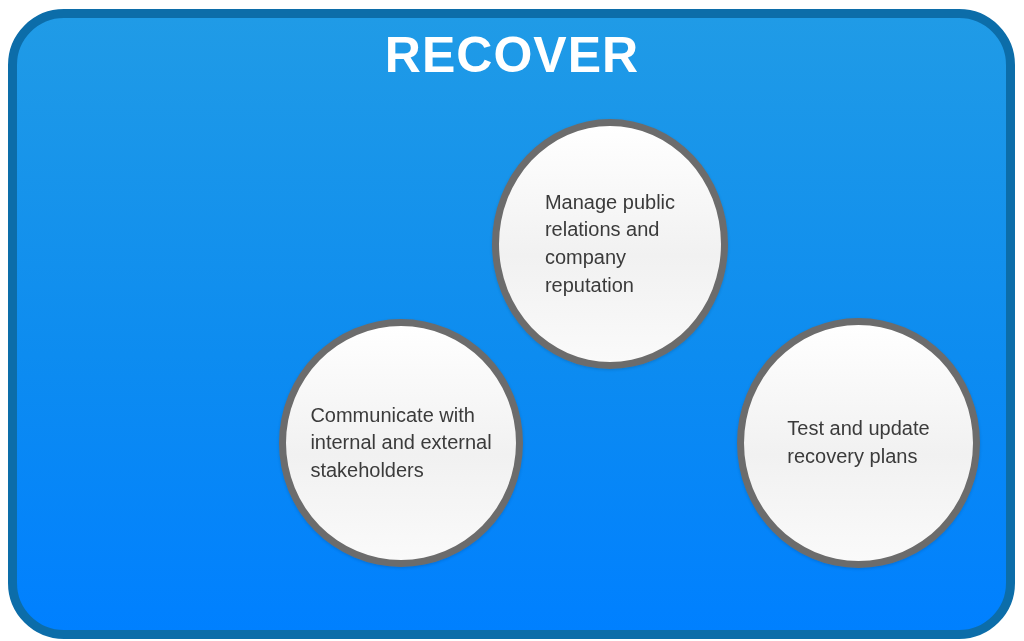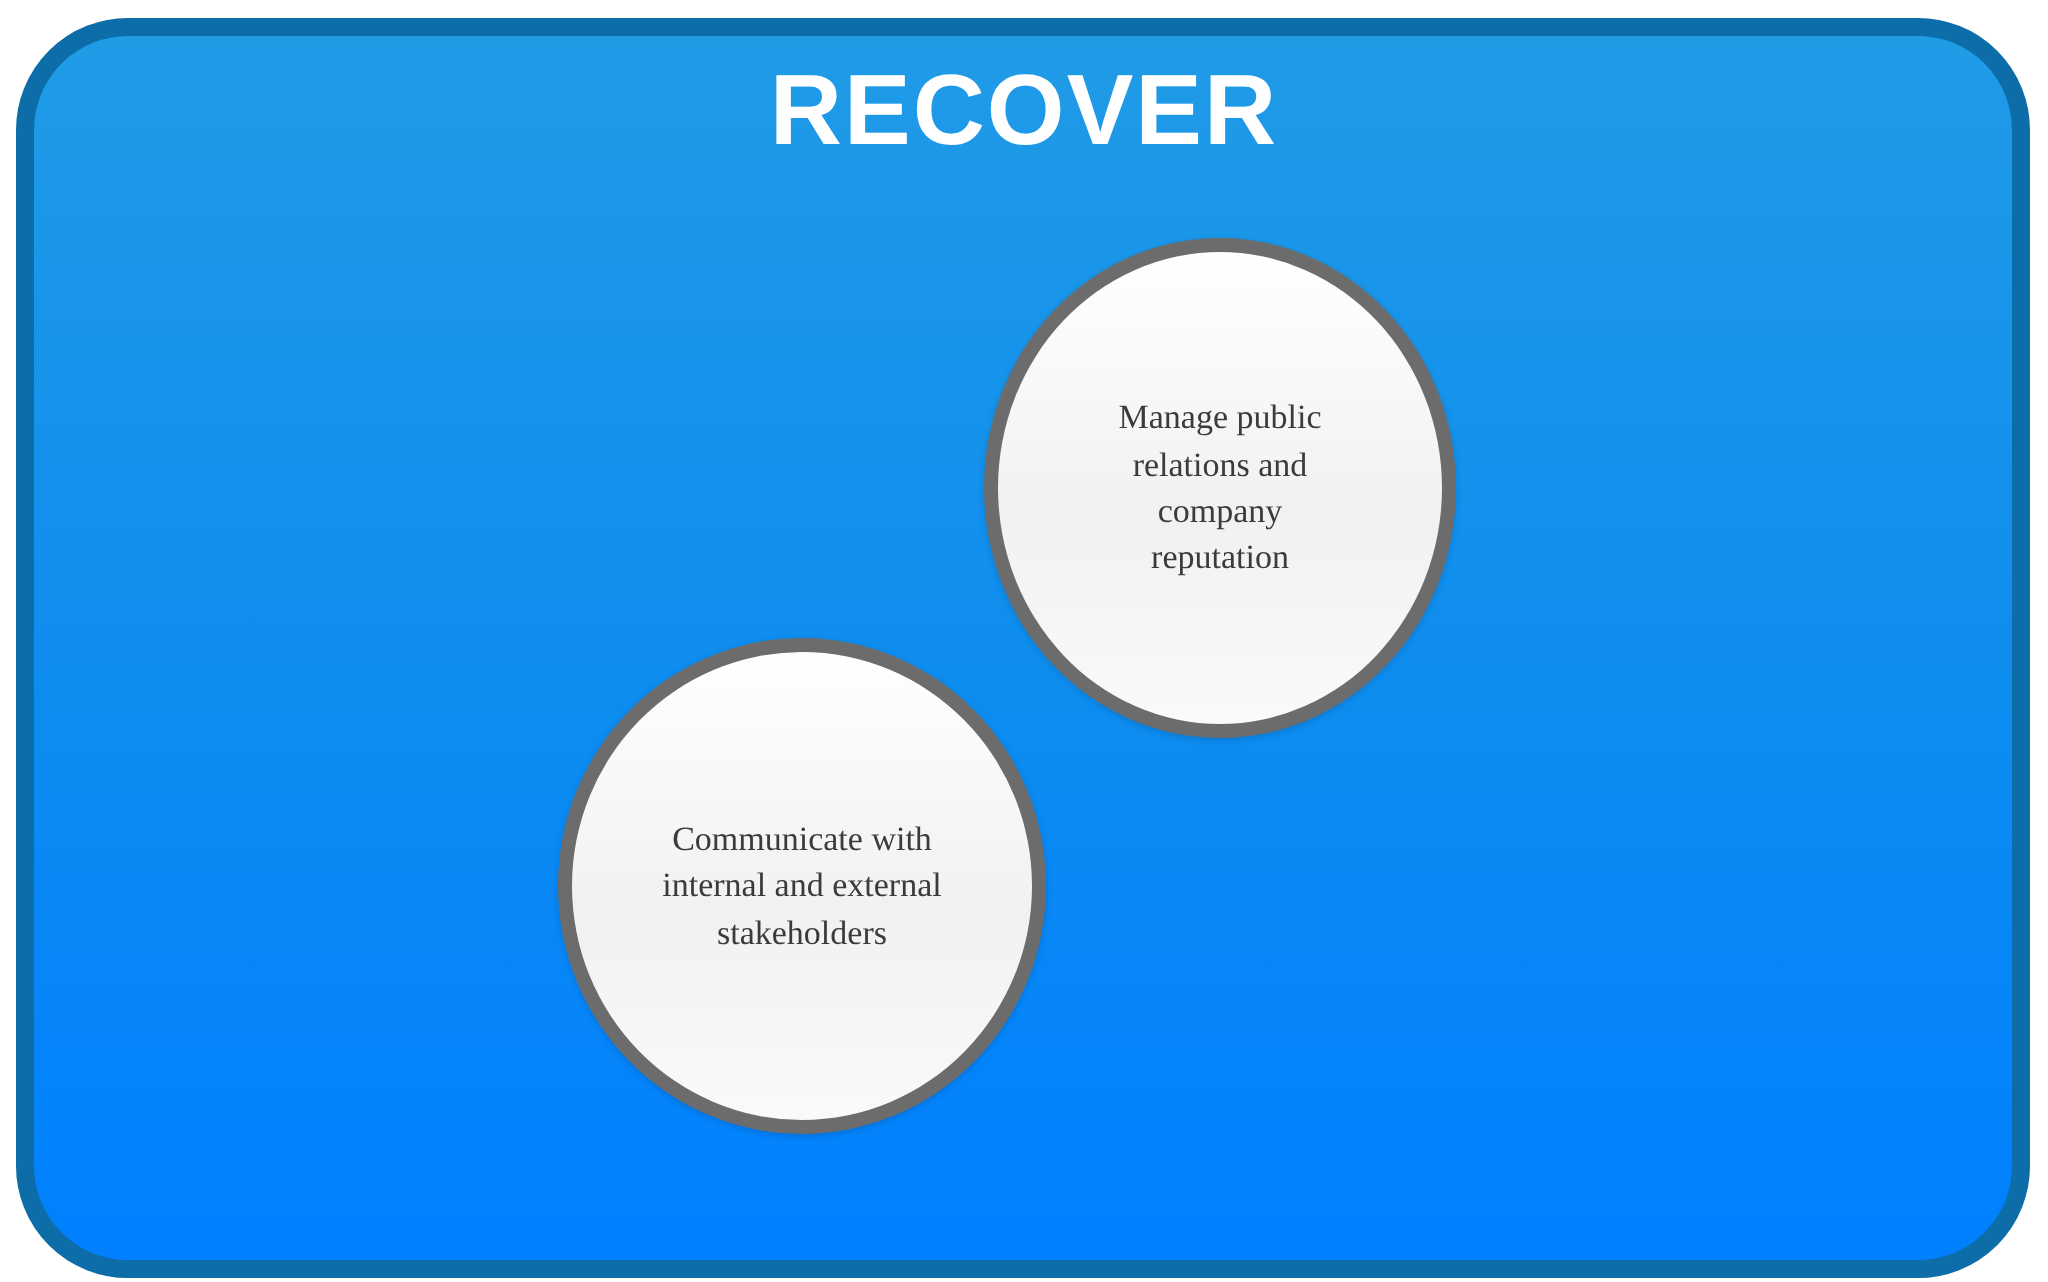--- a/index.html
+++ b/index.html
@@ -55,25 +55,23 @@
       var(--circle-fill-top) 0%,
       var(--circle-fill-mid) 55%,
       var(--circle-fill-bottom) 100%);
     display: flex;
     align-items: center;
     justify-content: center;
     box-shadow: 0 1px 3px rgba(0,0,0,0.15);
   }
   .circle-label {
     color: var(--label-color);
-    font-size: 17px;
+    font-size: 20px;
     line-height: 1.38;
-    text-align: center;
     white-space: pre-line;
-    font-family: Liberation Serif, serif;
   }
   .circle-1 { left: 49px;  top: 120px; width: 238px; height: 248px; }
   .circle-2 { left: 492px; top: 119px; width: 236px; height: 250px; }
   .circle-3 { left: 279px; top: 319px; width: 244px; height: 248px; }
   .circle-4 { left: 737px; top: 318px; width: 243px; height: 250px; }
 </style>
 </head>
 <body>
 
 <div class="stage">
@@ -88,13 +86,17 @@
 company
 reputation</span>
   </div>
 
   <div class="circle circle-3">
     <span class="circle-label">Communicate with
 internal and external
 stakeholders</span>
   </div>
 
+  <div class="circle circle-4">
+    <span class="circle-label">Test and update
+recovery plans</span>
+  </div>
 </div>
 
 </body></html>

